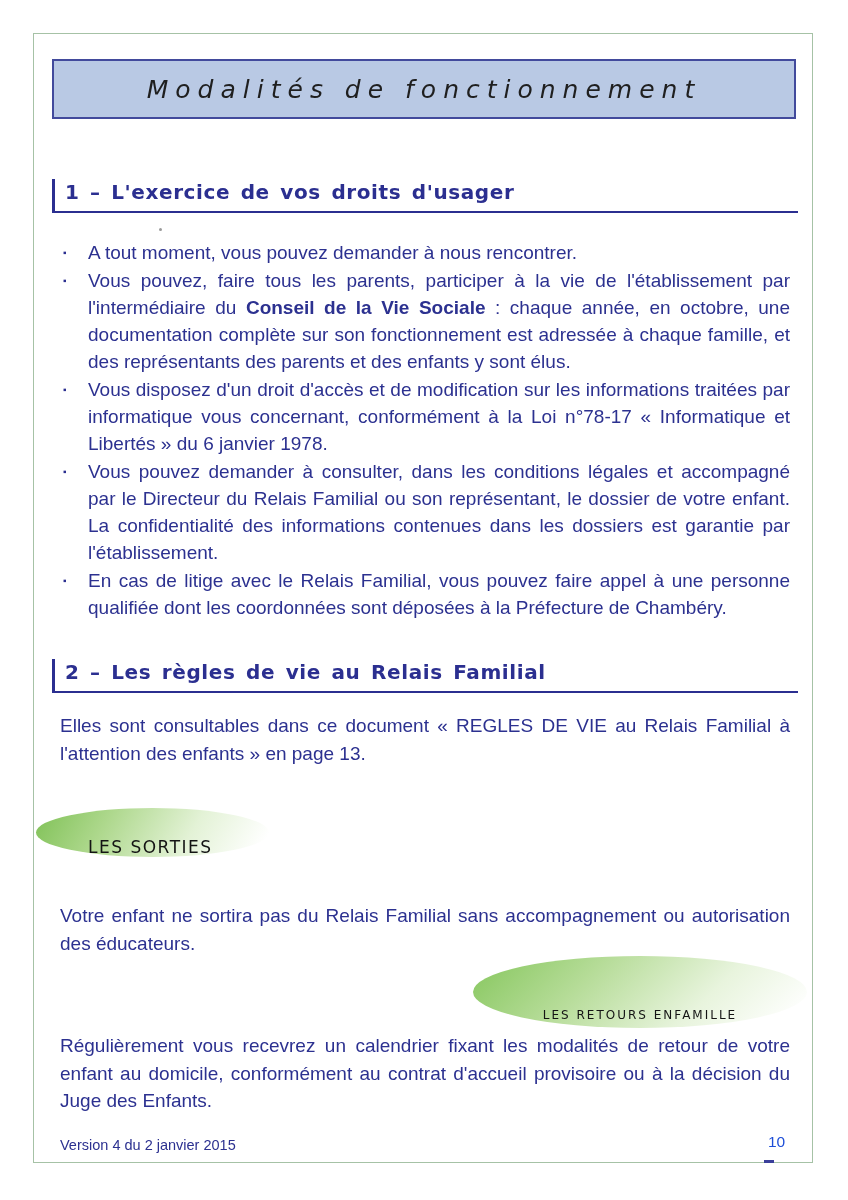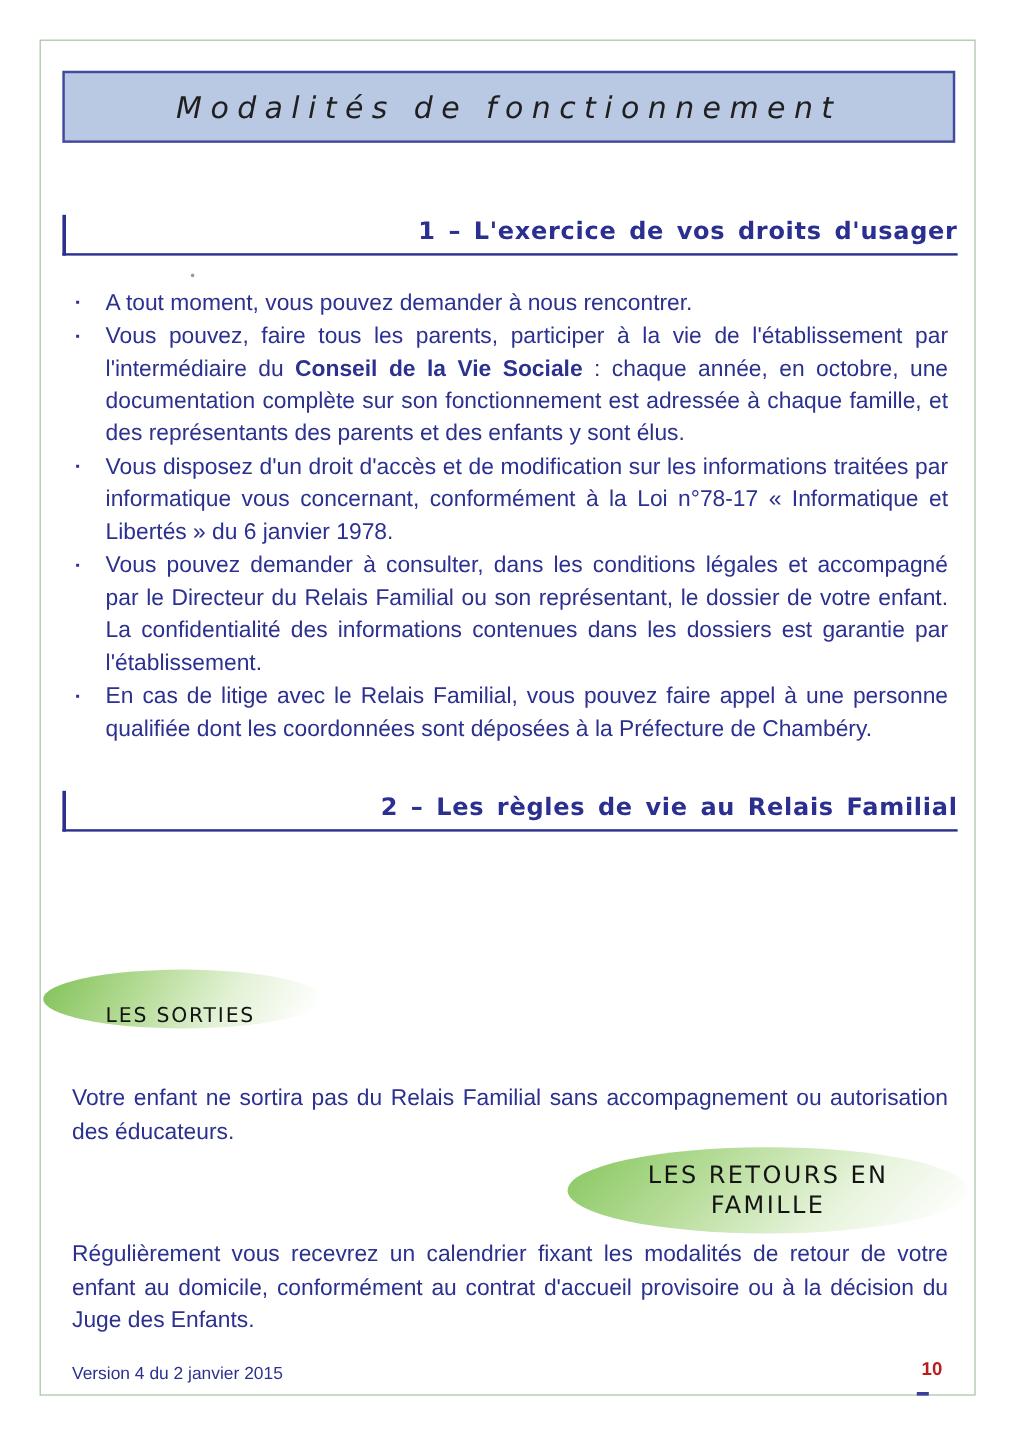--- a/index.html
+++ b/index.html
@@ -51,21 +51,20 @@
     box-sizing: border-box;
     border-left: 3px solid #2b2f90;
     border-bottom: 2px solid #2b2f90;
     padding: 1px 0 7px 10px;
     color: #2b2f90;
     font-weight: bold;
     font-size: 20px;
     letter-spacing: 0.6px;
     word-spacing: 3px;
     font-family: "DejaVu Sans", sans-serif;
-    text-align: right;
   }
   .heading-1 { top: 179px; }
   .heading-2 { top: 659px; }
   .bullet-list {
     position: absolute;
     left: 63px;
     top: 239px;
     width: 727px;
   }
   .bullet-item {
@@ -117,42 +116,41 @@
     font-size: 17px;
     letter-spacing: 1.5px;
   }
   .badge-retours {
     left: 473px;
     top: 956px;
     width: 334px;
     height: 72px;
     background: linear-gradient(135deg, #85c65c 0%, #b8dd9b 35%, #e8f4dd 68%, #ffffff 95%);
     display: flex;
-    flex-direction: column;
-    align-items: center;
+    align-items: flex-end;
     justify-content: center;
-    font-size: 20px;
+    font-size: 12px;
     letter-spacing: 2px;
     line-height: 25px;
     text-align: center;
   }
   .footer-version {
     position: absolute;
     left: 60px;
     top: 1137px;
     font-size: 14.5px;
     color: #2c3190;
   }
   .page-number {
     position: absolute;
     left: 768px;
     top: 1133px;
     font-size: 15.5px;
-    color: #b91c1c;
-    font-weight: bold;
+    color: #1d4ed8;
+    font-weight: normal;
   }
   .stray-mark {
     position: absolute;
     left: 764px;
     top: 1160px;
     width: 10px;
     height: 3px;
     background: #3a3f9a;
   }
   .artifact-dot {
@@ -198,20 +196,21 @@
   </div>
   <div class="bullet-item">
     <span class="bullet-marker">▪</span>
     <div class="bullet-text">En cas de litige avec le Relais Familial, vous pouvez faire appel à une personne qualifiée dont les coordonnées sont déposées à la Préfecture de Chambéry.</div>
   </div>
 </div>
 
 <div class="section-heading heading-2">2 – Les règles de vie au Relais Familial</div>
 
 <div class="para para-rules">
+  <div>Elles sont consultables dans ce document « REGLES DE VIE au Relais Familial à l'attention des enfants » en page 13.</div>
 </div>
 
 <div class="badge badge-sorties">
   <span>LES SORTIES</span>
 </div>
 
 <div class="para para-sorties">Votre enfant ne sortira pas du Relais Familial sans accompagnement ou autorisation des éducateurs.</div>
 
 <div class="badge badge-retours">
   <span>LES RETOURS EN</span>

